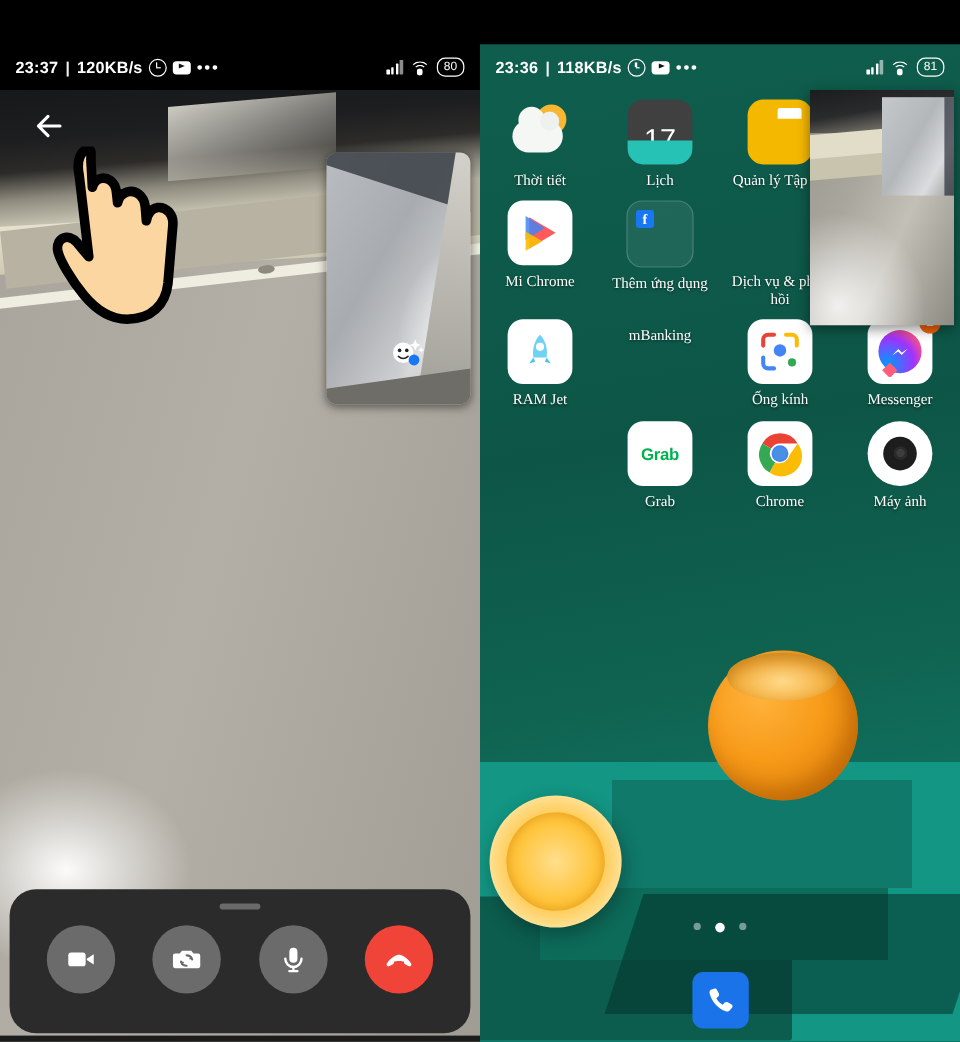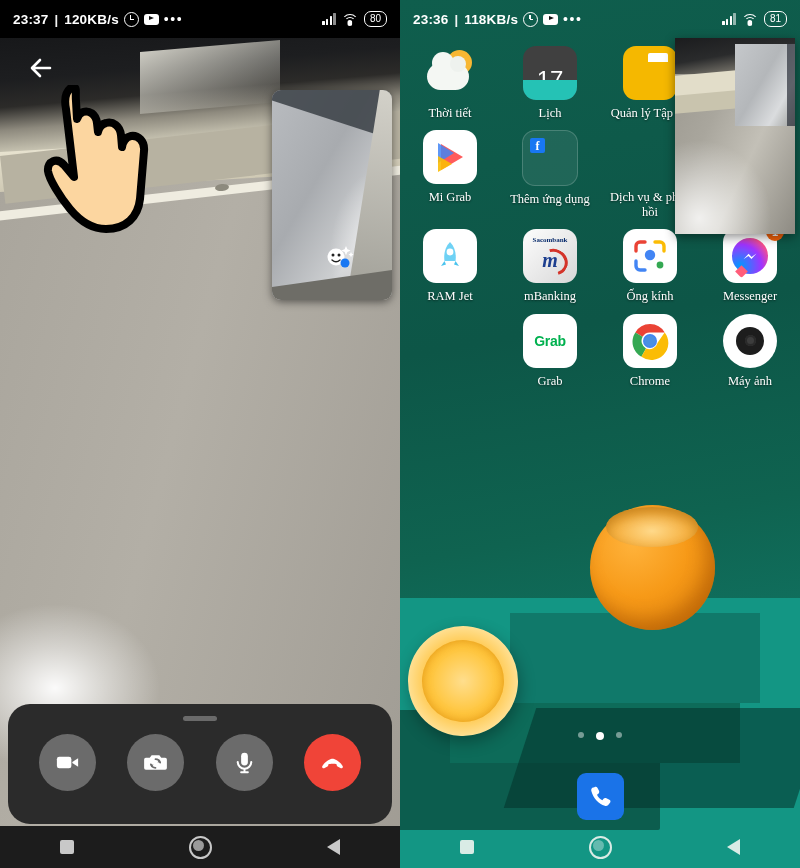--- a/index.html
+++ b/index.html
@@ -1,17 +1,17 @@
 <!DOCTYPE html>
 <html><head>
 <meta charset="utf-8">
 <style>
   html,body{margin:0;padding:0;background:#000;}
   body{width:800px;height:868px;font-family:"Liberation Sans",sans-serif;overflow:hidden;}
-  .screen{position:relative;width:800px;height:669px;display:flex;}
+  .screen{position:relative;width:800px;height:669px;display:flex;margin-top:37px;}
 
   
   .panel{position:relative;width:400px;height:868px;overflow:hidden;}
 
   
   .statusbar{position:absolute;top:0;left:0;width:100%;height:38px;display:flex;align-items:center;
              justify-content:space-between;padding:0 13px;box-sizing:border-box;z-index:40;}
   .sb-left{display:flex;align-items:center;gap:5px;}
   .sb-right{display:flex;align-items:center;gap:6px;}
   .sb-text{color:#fff;font-size:13.5px;font-weight:bold;letter-spacing:.2px;white-space:nowrap;}
@@ -392,21 +392,21 @@
         <div class="appcell empty"></div>
       </div>
 
       <div class="approw">
         <div class="appcell">
           <div class="ic ic-mivideo">
             <span class="play"></span>
             <span class="play2"></span>
             <span class="play3"></span>
           </div>
-          <div class="applabel">Mi Grab</div>
+          <div class="applabel">Mi Chrome</div>
         </div>
         <div class="appcell">
           <div class="ic ic-addapp">
             <span class="fb">f</span>
           </div>
           <div class="applabel">Thêm ứng dụng</div>
         </div>
         <div class="appcell">
           <div class="ic"></div>
           <div class="applabel">Dịch vụ &amp; phản hồi</div>
@@ -418,25 +418,20 @@
           <div class="ic ic-ramjet">
             <svg viewBox="0 0 34 34">
               <path d="M17 3 C22 8 23.5 15 22.5 22 H11.5 C10.5 15 12 8 17 3 Z" fill="#6fd2f5"></path>
               <circle cx="17" cy="13" r="3.4" fill="#fff"></circle>
               <path d="M11.5 22 L8 27 L13 25.5 Z M22.5 22 L26 27 L21 25.5 Z" fill="#4cc4ee"></path>
             </svg>
           </div>
           <div class="applabel">RAM Jet</div>
         </div>
         <div class="appcell">
-          <div class="ic ic-mbank">
-            <span class="sb">Sacombank</span>
-            <span class="m">m</span>
-            <span class="swoosh"></span>
-          </div>
           <div class="applabel">mBanking</div>
         </div>
         <div class="appcell">
           <div class="ic ic-lens">
             <svg viewBox="0 0 36 36">
               <path d="M4 13 V8 a4 4 0 0 1 4-4 h5" stroke="#ea4335" stroke-width="3.4" fill="none" stroke-linecap="round"></path>
               <path d="M23 4 h5 a4 4 0 0 1 4 4 v5" stroke="#fbbc05" stroke-width="3.4" fill="none" stroke-linecap="round"></path>
               <path d="M4 23 v5 a4 4 0 0 0 4 4 h5" stroke="#4285f4" stroke-width="3.4" fill="none" stroke-linecap="round"></path>
               <circle cx="18" cy="17" r="5.2" fill="#4285f4"></circle>
               <circle cx="28" cy="27" r="3.4" fill="#34a853"></circle>

